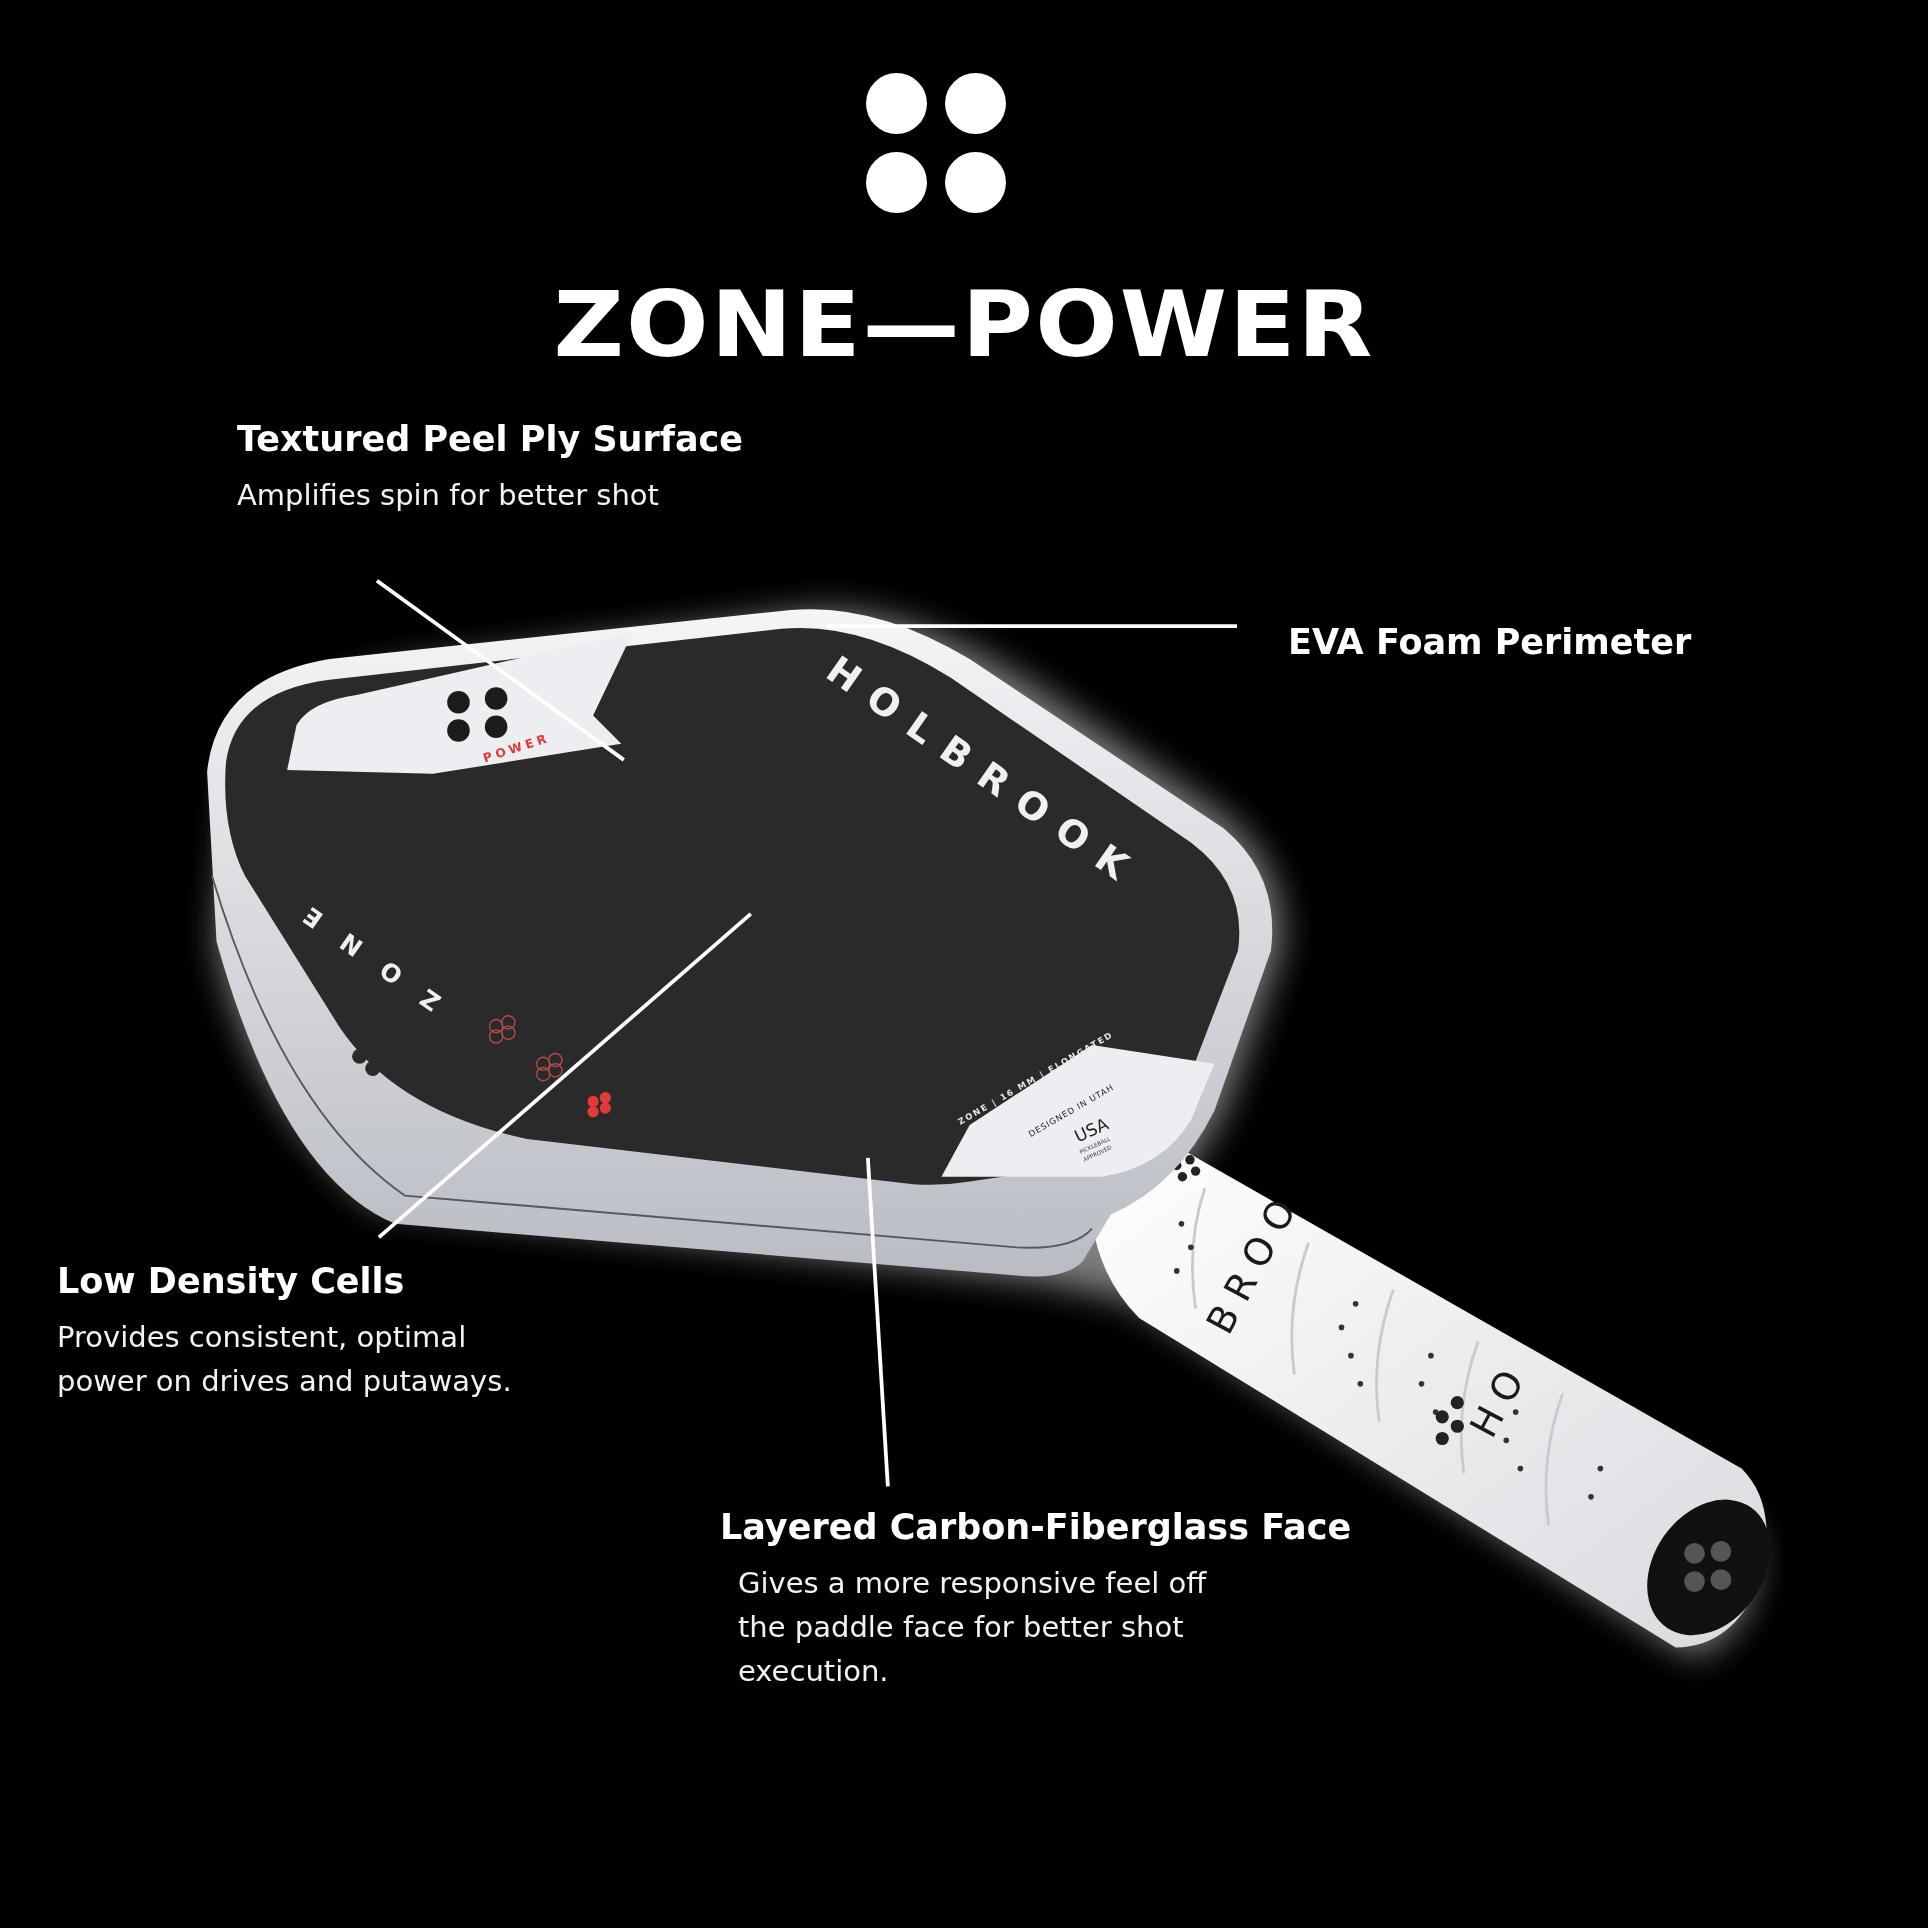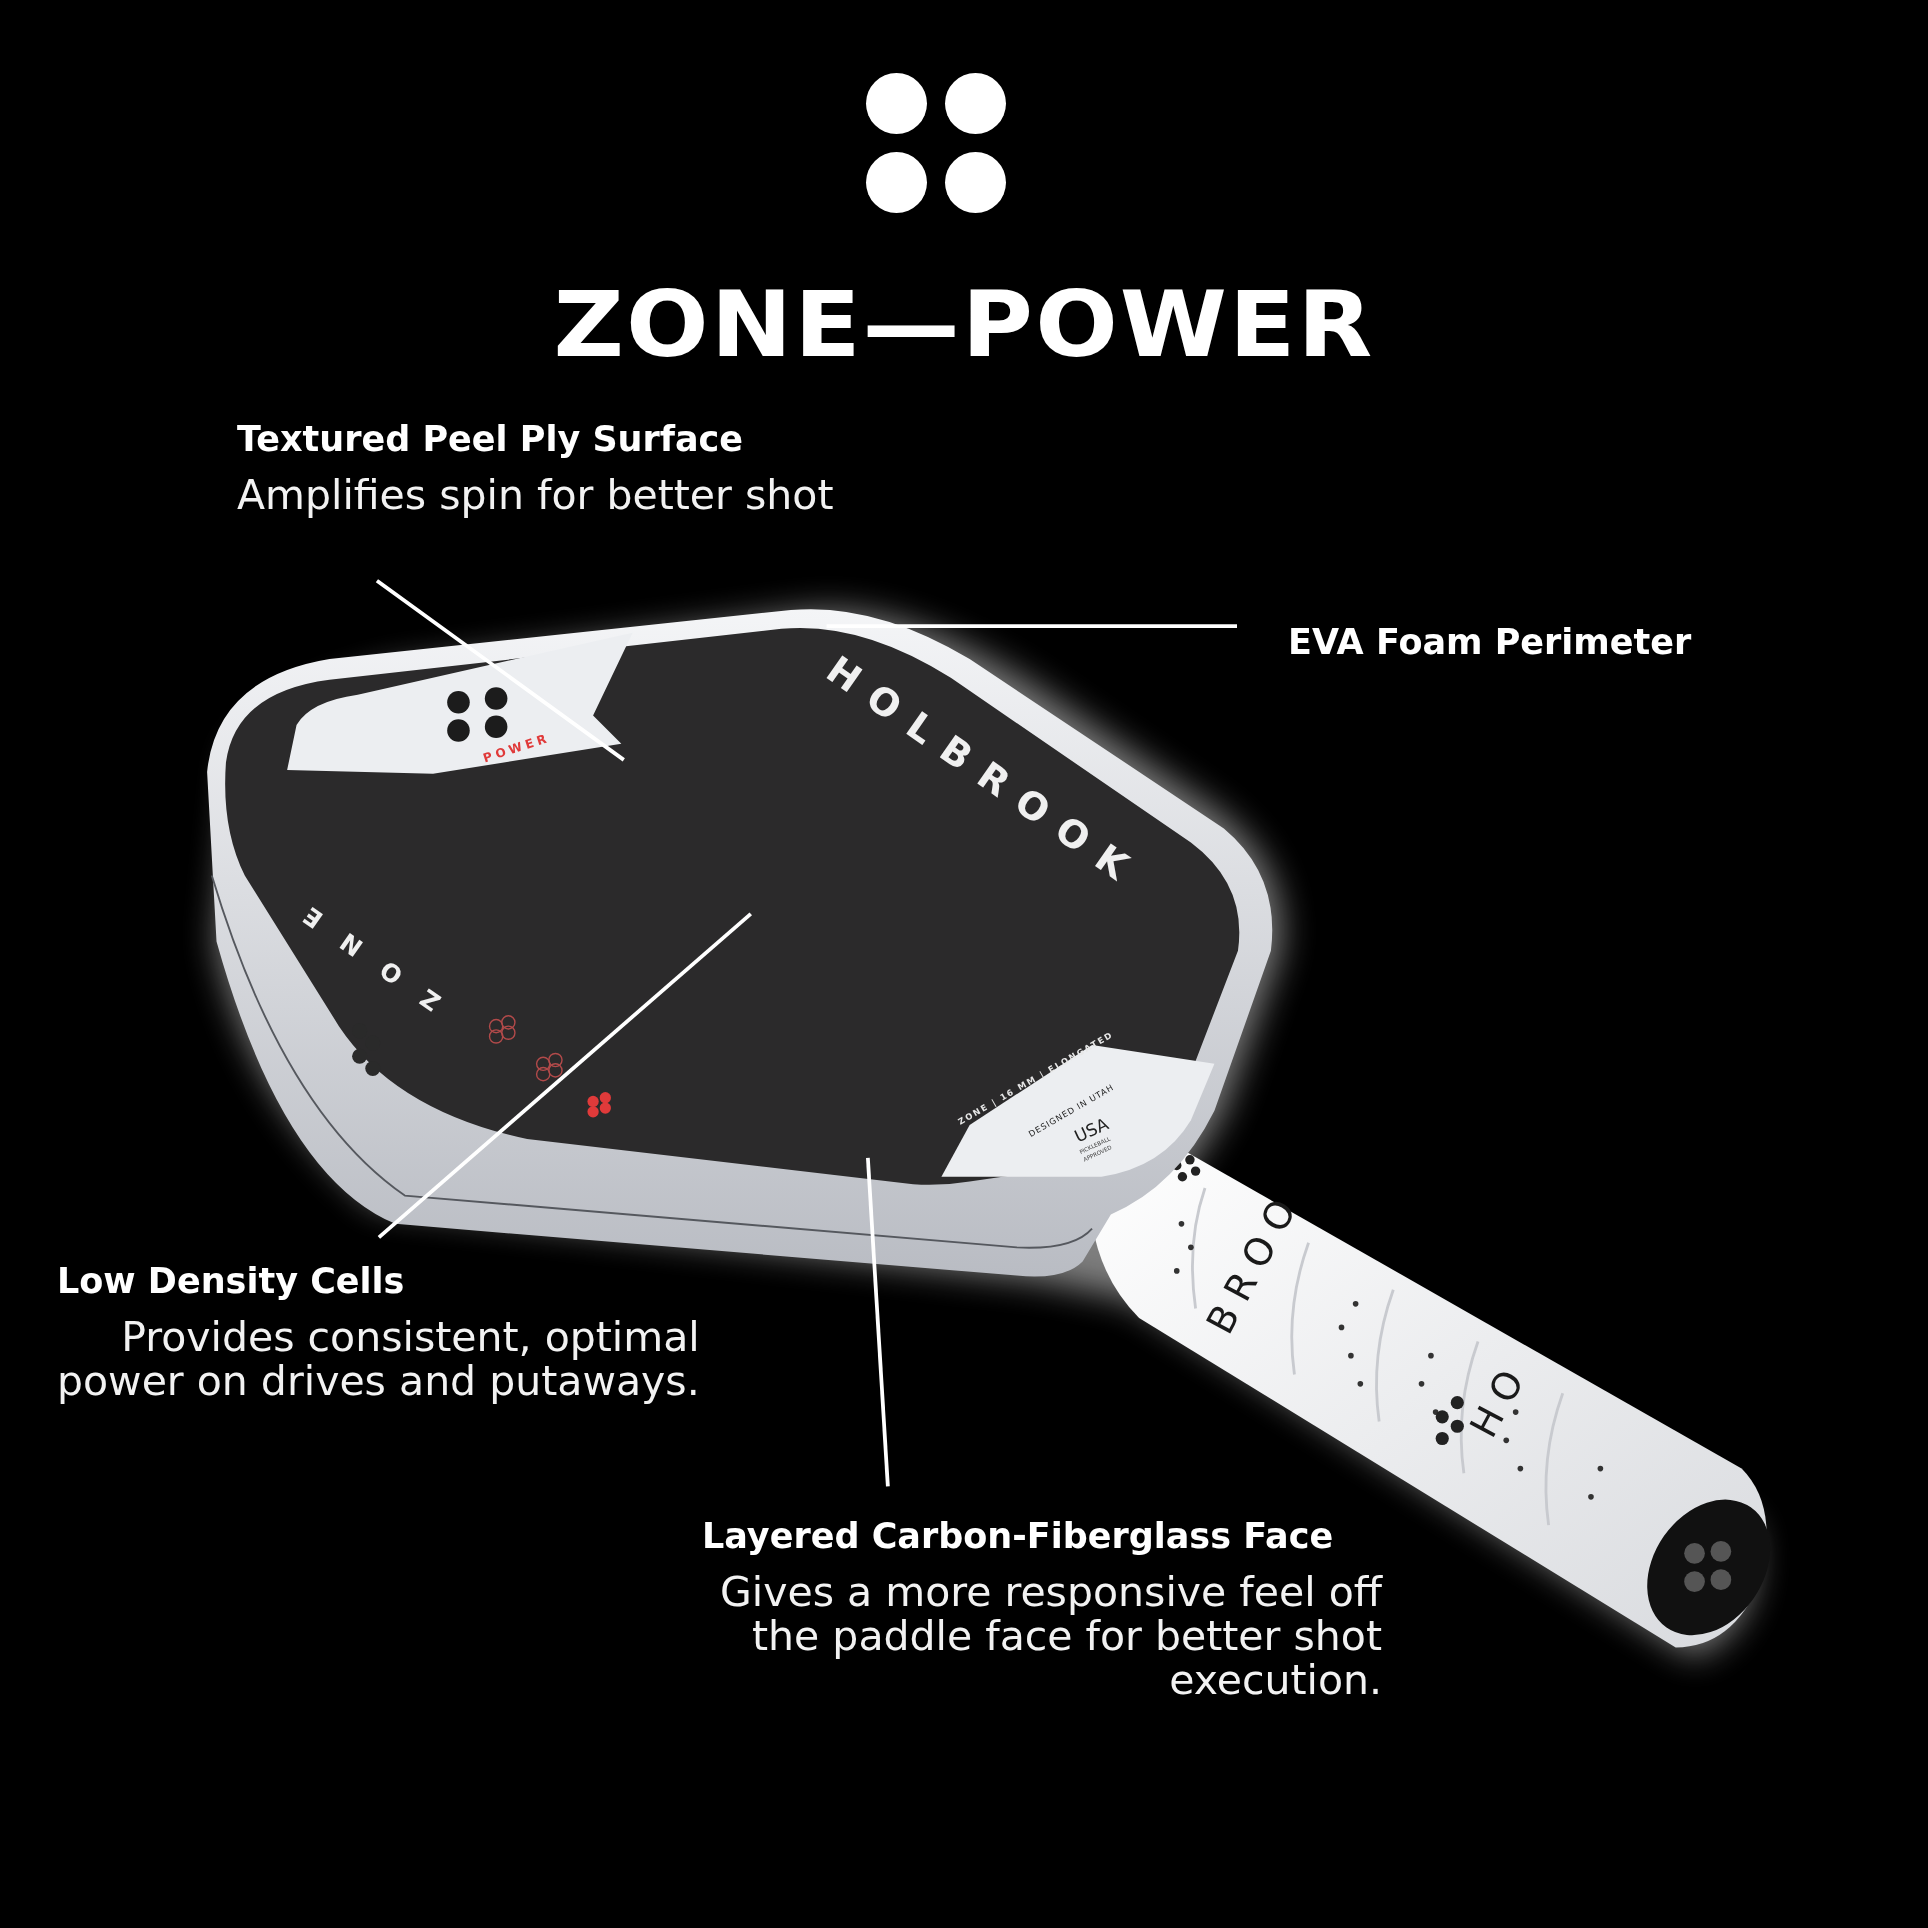--- a/index.html
+++ b/index.html
@@ -6,22 +6,22 @@
     body { width: 1928px; height: 1928px; position: relative; overflow: hidden;
            font-family: "DejaVu Sans", "Liberation Sans", sans-serif; color: #fff; }
     .logo { position: absolute; left: 866px; top: 73px; width: 141px; height: 141px; }
     .logo .dot { position: absolute; width: 61px; height: 61px; border-radius: 50%; background: #fff; }
     .title { position: absolute; left: 0; width: 1928px; top: 273px; text-align: center;
              font-family: "DejaVu Sans", sans-serif; font-weight: bold; font-size: 90px;
              letter-spacing: 1.9px; line-height: 104px; color: #fff; transform: scaleX(1.08); }
     .feature { position: absolute; }
     .feature .h { font-family: "DejaVu Sans", sans-serif; font-weight: bold; font-size: 35px;
                   line-height: 45px; color: #fff; white-space: nowrap; }
-    .feature .d { font-family: "DejaVu Sans", sans-serif; font-weight: normal; font-size: 41px;
-                  line-height: 44px; color: #f2f2f2; margin-top: 11.3px; text-align: right; }
+    .feature .d { font-family: "DejaVu Sans", sans-serif; font-weight: normal; font-size: 29px;
+                  line-height: 44px; color: #f2f2f2; margin-top: 11.3px; }
     .scene { position: absolute; left: 0; top: 0; width: 1928px; height: 1928px; }
   </style>
 </head>
 <body>
 
 <div class="logo">
   <div class="dot" style="left:0;top:0"></div>
   <div class="dot" style="left:79px;top:0"></div>
   <div class="dot" style="left:0;top:79px"></div>
   <div class="dot" style="left:79px;top:79px"></div>
@@ -165,21 +165,21 @@
 </div>
 
 <div class="feature" style="left:57px; top:1259px;">
   <div class="h">Low Density Cells</div>
   <div class="d">
     <div>Provides consistent, optimal</div>
     <div>power on drives and putaways.</div>
   </div>
 </div>
 
-<div class="feature" style="left:702px; top:1505px;margin-top:9px;">
+<div class="feature" style="left:720px; top:1505px;">
   <div class="h">Layered Carbon-Fiberglass Face</div>
   <div class="d" style="margin-left:18px;">
     <div>Gives a more responsive feel off</div>
     <div>the paddle face for better shot</div>
     <div>execution.</div>
   </div>
 </div>
 
 
 </body></html>

